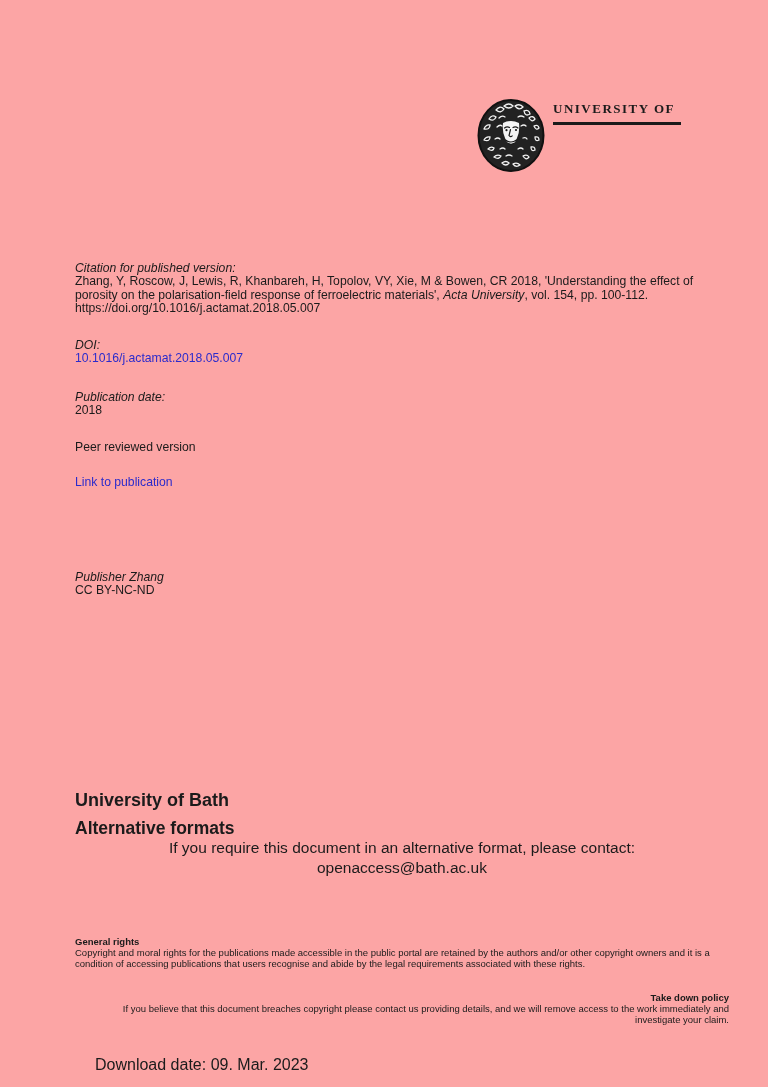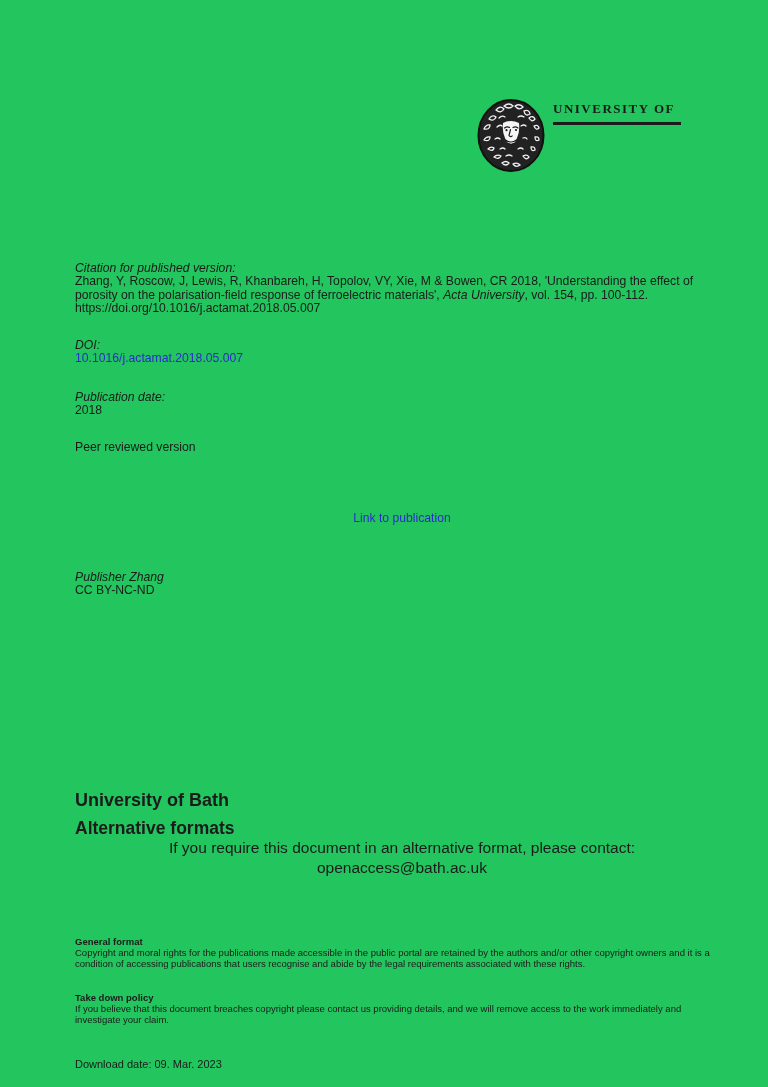--- a/index.html
+++ b/index.html
@@ -1,50 +1,50 @@
 <!DOCTYPE html>
 <html><head>
 <meta charset="utf-8">
 <style>
   html,body{margin:0;padding:0;background:#ffffff;}
   .page{
     position:relative;
     width:768px;height:1087px;
-    background:#22c55e;
+    background:#fca5a5;
     font-family:"Liberation Sans", sans-serif;
     color:#1b1b1b;
     overflow:hidden;
   }
   .abs{position:absolute;}
   
   .logo{left:476px;top:97px;width:210px;height:78px;display:flex;}
   .crest{width:70px;height:77px;flex:0 0 auto;}
   .wordmark{margin-left:7px;width:128px;font-family:"Liberation Serif", serif;color:#1b1b1b;}
   .wm-top{font-size:13px;font-weight:bold;letter-spacing:1.5px;white-space:nowrap;margin-top:4px;}
   .wm-main{font-size:48px;line-height:42px;letter-spacing:-1px;font-weight:500;margin-top:1px;white-space:nowrap;}
   .wm-rule{border-top:3.5px solid #1b1b1b;margin-top:5px;width:128px;}
   
   .blk{left:75px;width:654px;font-size:12.2px;line-height:13.4px;}
   .lbl{font-style:italic;}
   .link{color:#2b2bcc;text-decoration:none;cursor:pointer;}
   .citation{top:262px;}
   .doi{top:339px;}
   .pubdate{top:391px;}
   .docver{top:441px;}
-  .linkpub{top:512px;text-align:center;}
+  .linkpub{top:476px;}
   .pubrights{top:571px;}
   .uheading{top:794px;font-size:18px;font-weight:bold;}
   .altformats{top:818px;}
   .af-head{font-size:17.5px;font-weight:bold;line-height:20px;}
   .af-body{font-size:15.5px;line-height:19.5px;text-align:center;}
   .smallprint{font-size:9.5px;line-height:10.8px;}
   .genrights{top:937px;}
-  .takedown{top:993px;}
+  .takedown{top:993px;text-align:right;}
   .sp-head{font-weight:bold;}
-  .ddate{top:1058px;font-size:11px;line-height:13px;}
+  .ddate{top:1058px;font-size:16px;line-height:13px;margin-left:20px;}
   .ital{font-style:italic;}
 </style>
 </head>
 <body>
 
 <div class="page">
 
   <div class="abs logo">
     <svg class="crest" viewBox="0 0 70 77" xmlns="http://www.w3.org/2000/svg">
       <ellipse cx="35" cy="38.5" rx="32.5" ry="35.5" fill="#222222" stroke="#111111" stroke-width="2"></ellipse>
@@ -124,21 +124,21 @@
 
   <div class="abs blk uheading">University of Bath</div>
 
   <div class="abs blk altformats">
     <div class="af-head">Alternative formats</div>
     <div class="af-body">If you require this document in an alternative format, please contact:</div>
     <div class="af-body">openaccess@bath.ac.uk</div>
   </div>
 
   <div class="abs blk smallprint genrights">
-    <div class="sp-head">General format</div>
+    <div class="sp-head">General rights</div>
     <div>Copyright and moral rights for the publications made accessible in the public portal are retained by the authors and/or other copyright owners and it is a condition of accessing publications that users recognise and abide by the legal requirements associated with these rights.</div>
   </div>
 
   <div class="abs blk smallprint takedown">
     <div class="sp-head">Take down policy</div>
     <div>If you believe that this document breaches copyright please contact us providing details, and we will remove access to the work immediately and investigate your claim.</div>
   </div>
 
   <div class="abs blk ddate">Download date: 09. Mar. 2023</div>
 

